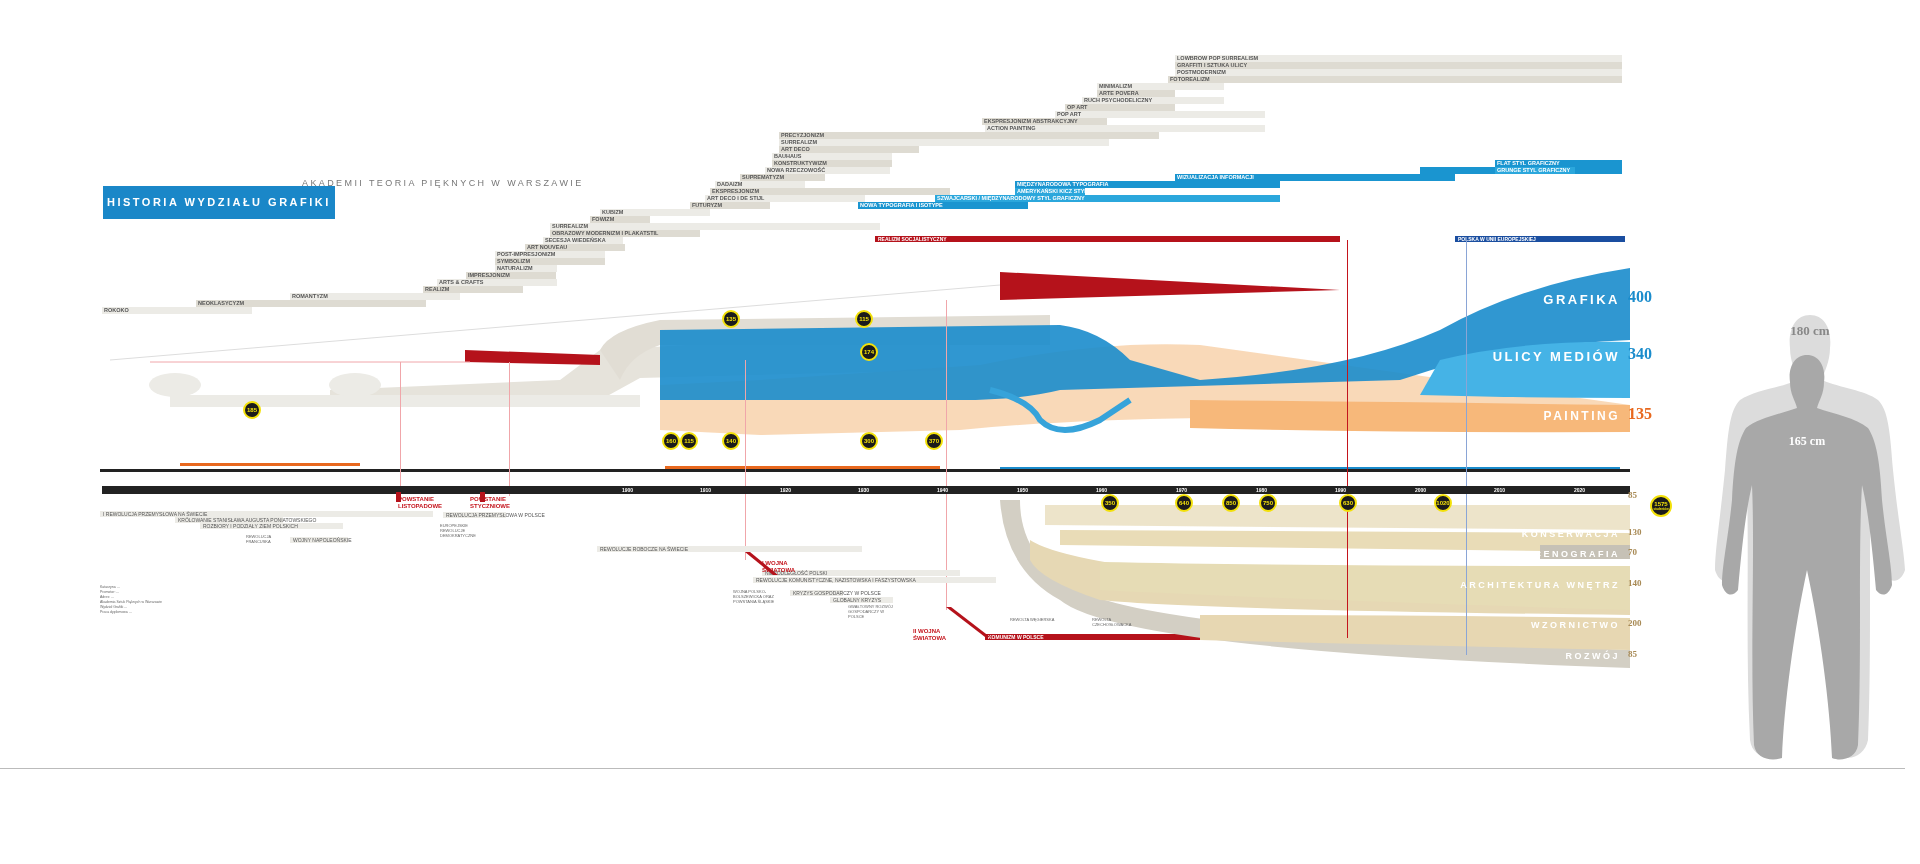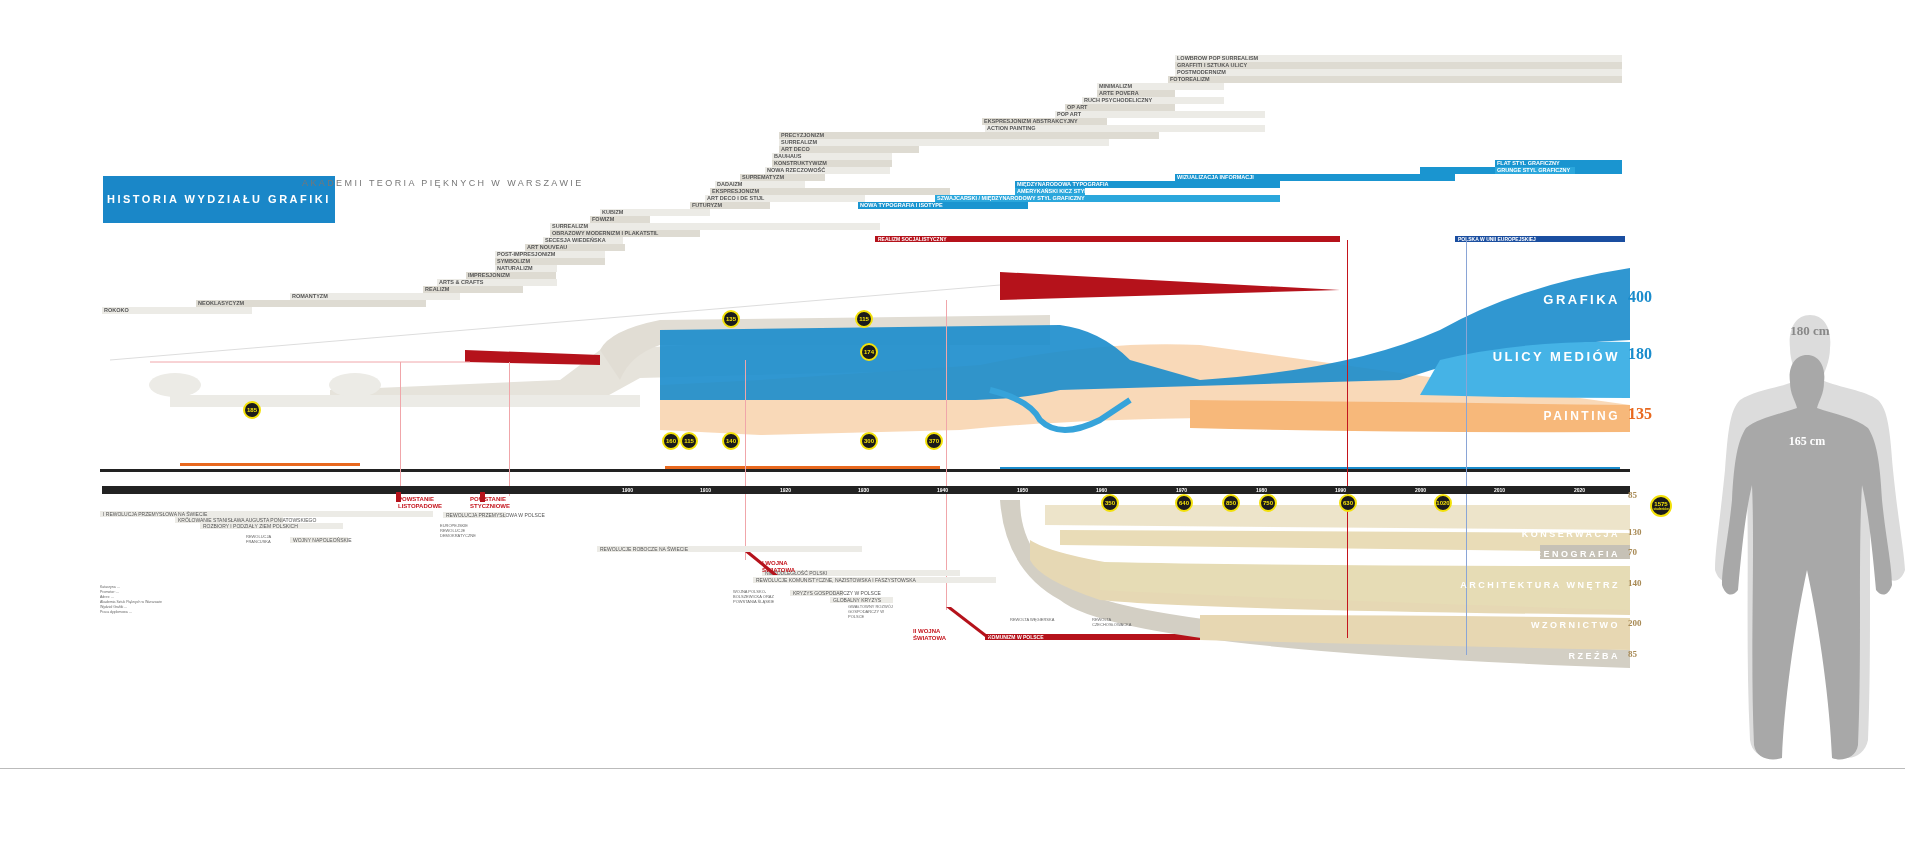--- a/index.html
+++ b/index.html
@@ -1,18 +1,18 @@
 <!DOCTYPE html>
 <html><head>
 <meta charset="utf-8">
 <style>
   html,body{margin:0;padding:0;background:#fff;}
   body{width:1920px;height:864px;position:relative;overflow:hidden;font-family:"Liberation Sans",sans-serif;color:#444;}
   .abs{position:absolute;}
-  .title-box{left:103px;top:176px;background:#1a87c8;color:#fff;font-weight:bold;font-size:11px;letter-spacing:2.5px;padding:17px 4px;height:13px;line-height:13px;}
+  .title-box{left:103px;top:186px;background:#1a87c8;color:#fff;font-weight:bold;font-size:11px;letter-spacing:2.5px;padding:10px 4px;height:13px;line-height:13px;}
   .subtitle{left:302px;top:177px;font-size:9px;letter-spacing:2.4px;color:#777;line-height:13px;}
   .mv{position:absolute;height:7px;font-size:5.5px;line-height:7px;color:#555;font-weight:bold;white-space:nowrap;}
   .mv span{padding-left:2px;}
   .bar-l{background:#ecebe6;}
   .bar-d{background:#dedbd2;}
   .bar-b{background:#1a95d0;color:#fff;}
   .bar-b2{background:#2ba7dc;color:#fff;}
   .era{position:absolute;height:6px;font-size:5px;line-height:6px;color:#fff;font-weight:bold;padding-left:3px;white-space:nowrap;}
   .era-red{background:#b5121b;}
   .era-blue{background:#1a4ea0;}
@@ -161,34 +161,34 @@
     <div class="badge" style="left: 1222px; top: 494px;">850</div>
     <div class="badge" style="left: 1259px; top: 494px;">750</div>
     <div class="badge" style="left: 1339px; top: 494px;">630</div>
     <div class="badge" style="left: 1434px; top: 494px;">1020</div>
   </div>
 
 <div id="depts">
     <div class="label-big" style="font-size: 13px; right: 300px; top: 291.5px;">GRAFIKA</div>
     <div class="count" style="left: 1628px; font-size: 16px; color: rgb(26, 140, 204); top: 288px;">400</div>
     <div class="label-big" style="font-size: 13px; right: 300px; top: 348.5px;">ULICY MEDIÓW</div>
-    <div class="count" style="left: 1628px; font-size: 16px; color: rgb(26, 140, 204); top: 345px;">180</div>
+    <div class="count" style="left: 1628px; font-size: 16px; color: rgb(26, 140, 204); top: 345px;">340</div>
     <div class="label-big" style="font-size: 12px; right: 300px; top: 409px;">PAINTING</div>
     <div class="count" style="left: 1628px; font-size: 16px; color: rgb(232, 104, 30); top: 405px;">135</div>
     <div class="label-big" style="font-size: 9px; right: 300px; top: 491.5px;">TEORIA</div>
     <div class="count" style="left: 1628px; font-size: 9px; color: rgb(168, 138, 85); top: 490px;">85</div>
     <div class="label-big" style="font-size: 9px; right: 300px; top: 528.5px;">KONSERWACJA</div>
     <div class="count" style="left: 1628px; font-size: 9px; color: rgb(168, 138, 85); top: 527px;">130</div>
     <div class="label-big" style="font-size: 9px; right: 300px; top: 548.5px;">SCENOGRAFIA</div>
     <div class="count" style="left: 1628px; font-size: 9px; color: rgb(168, 138, 85); top: 547px;">70</div>
     <div class="label-big" style="font-size: 9px; right: 300px; top: 579.5px;">ARCHITEKTURA WNĘTRZ</div>
     <div class="count" style="left: 1628px; font-size: 9px; color: rgb(168, 138, 85); top: 578px;">140</div>
     <div class="label-big" style="font-size: 9px; right: 300px; top: 619.5px;">WZORNICTWO</div>
     <div class="count" style="left: 1628px; font-size: 9px; color: rgb(168, 138, 85); top: 618px;">200</div>
-    <div class="label-big" style="font-size: 9px; right: 300px; top: 650.5px;">RZEŹBA</div>
+    <div class="label-big" style="font-size: 9px; right: 300px; top: 650.5px;">ROZWÓJ</div>
     <div class="count" style="left: 1628px; font-size: 9px; color: rgb(168, 138, 85); top: 649px;">85</div>
   </div>
 
 <div class="abs badge" style="left:1650px;top:495px;width:22px;height:22px;flex-direction:column;font-size:6px;">
   <span>1575</span>
   <span style="font-size:3px;color:#f3e10a">studentów</span>
 </div>
 
 <div id="worldevents">
     <div class="evt" style="left: 100px; top: 511px; width: 330px;">I REWOLUCJA PRZEMYSŁOWA NA ŚWIECIE</div>

